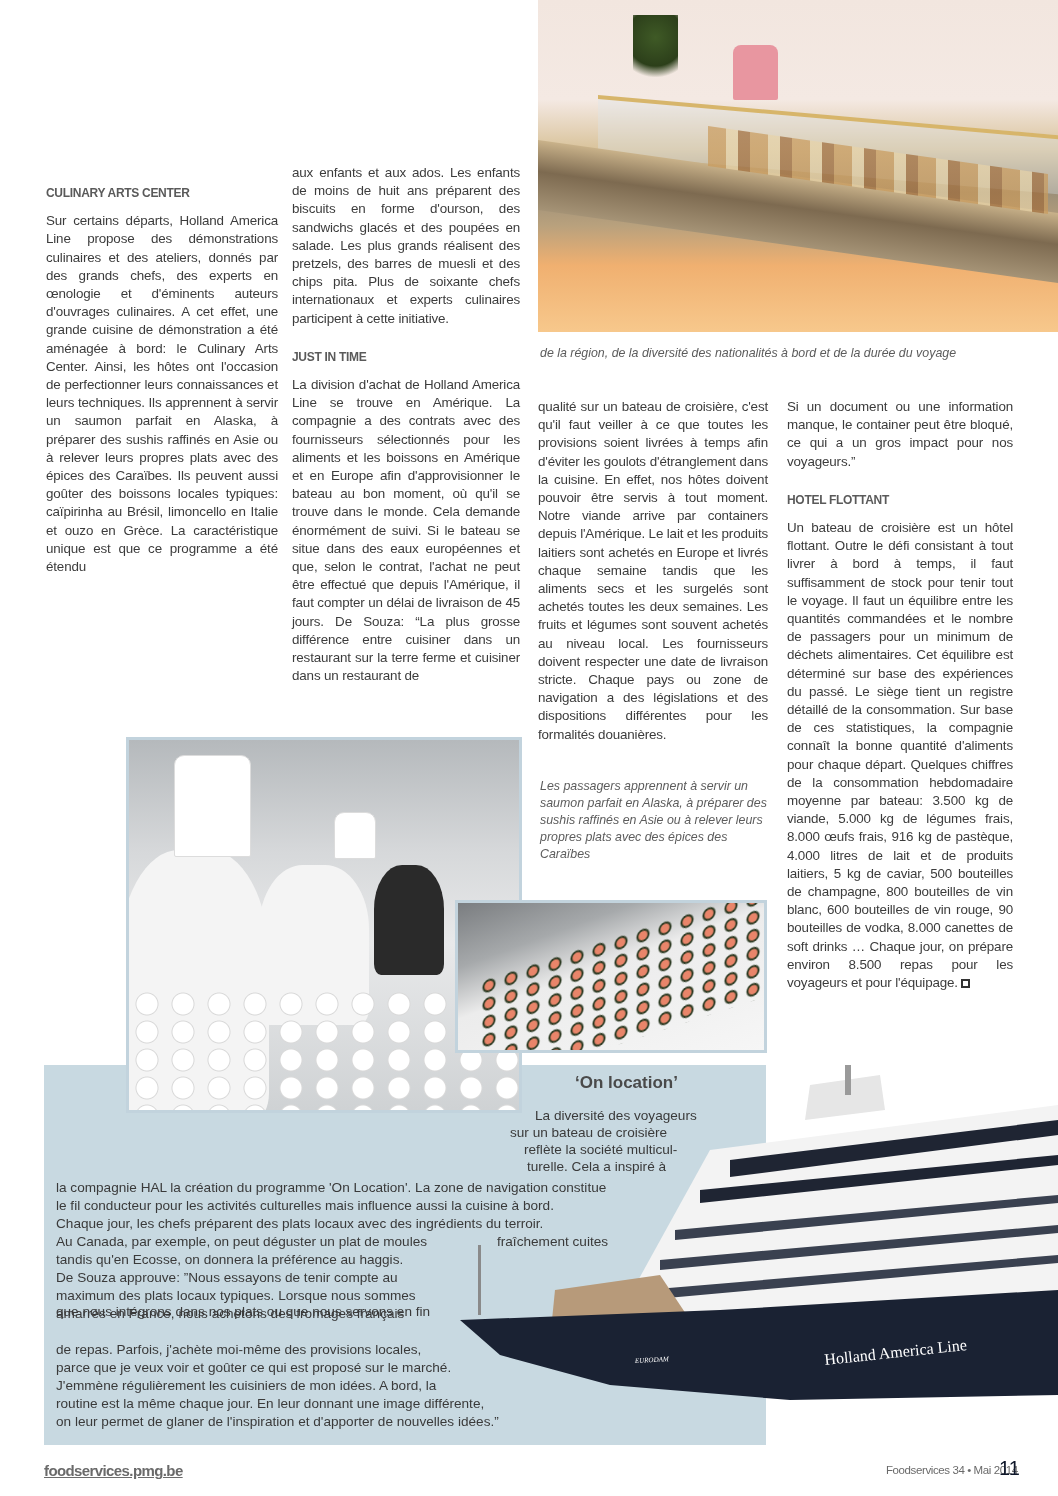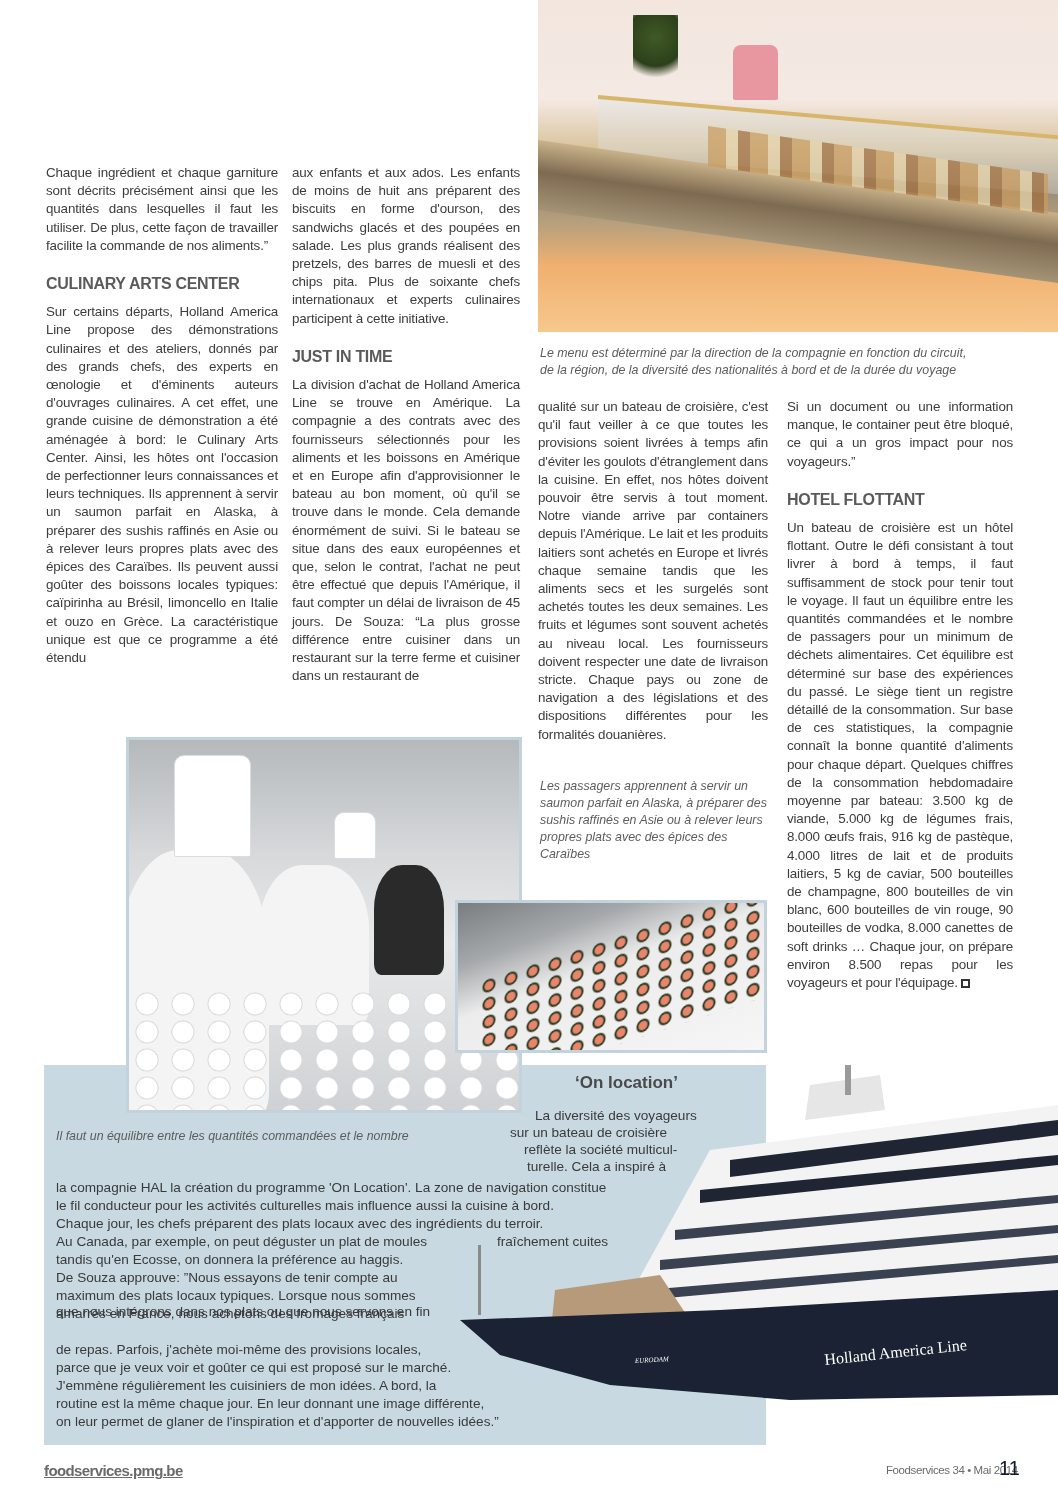--- a/index.html
+++ b/index.html
@@ -9,21 +9,21 @@
     font-family: "DejaVu Sans", sans-serif;
   }
   .col {
     position: absolute; font-size: 13.4px; line-height: 18.2px;
     text-align: justify; color: #3c3c3c; letter-spacing: -0.15px;
     font-family: "Liberation Sans", sans-serif;
   }
   .col p { margin: 0 0 0 0; }
   .col h2 {
     font-family: "Liberation Sans", sans-serif; font-weight: bold;
-    font-size: 16px; color: #5a5a5a; margin: 20px 0 10px 0; letter-spacing: -0.3px;
+    font-size: 12px; color: #5a5a5a; margin: 20px 0 10px 0; letter-spacing: -0.3px;
   }
   .caption {
     position: absolute; font-style: italic; color: #5c5c5c;
     font-size: 12.4px; line-height: 17px; font-family: "Liberation Sans", sans-serif;
   }
   .photo { position: absolute; overflow: hidden; }
   .photo-buffet {
     left: 538px; top: 0; width: 520px; height: 332px;
     background:
       linear-gradient(180deg, rgba(255,255,255,0) 0%, rgba(255,255,255,0) 100%),
@@ -105,40 +105,38 @@
   }
   .end-mark {
     display: inline-block; width: 9px; height: 9px; border: 2px solid #333;
     box-sizing: border-box; vertical-align: -1px; margin-left: 3px;
   }
 </style>
 </head>
 <body>
 
 <div class="col" style="left:46px; top:164px; width:232px;">
-  <p>Chaque ingrédient et chaque garniture sont décrits précisément ainsi que les quantités dans lesquelles il faut les utiliser. De plus, cette façon de travailler facilite la commande de nos aliments.”</p>
   <h2>CULINARY ARTS CENTER</h2>
   <p>Sur certains départs, Holland America Line propose des démonstrations culinaires et des ateliers, donnés par des grands chefs, des experts en œnologie et d'éminents auteurs d'ouvrages culinaires. A cet effet, une grande cuisine de démonstration a été aménagée à bord: le Culinary Arts Center. Ainsi, les hôtes ont l'occasion de perfectionner leurs connaissances et leurs techniques. Ils apprennent à servir un saumon parfait en Alaska, à préparer des sushis raffinés en Asie ou à relever leurs propres plats avec des épices des Caraïbes. Ils peuvent aussi goûter des boissons locales typiques: caïpirinha au Brésil, limoncello en Italie et ouzo en Grèce. La caractéristique unique est que ce programme a été étendu</p>
 </div>
 
 <div class="col" style="left:292px; top:164px; width:228px;">
   <p>aux enfants et aux ados. Les enfants de moins de huit ans préparent des biscuits en forme d'ourson, des sandwichs glacés et des poupées en salade. Les plus grands réalisent des pretzels, des barres de muesli et des chips pita. Plus de soixante chefs internationaux et experts culinaires participent à cette initiative.</p>
   <h2>JUST IN TIME</h2>
   <p>La division d'achat de Holland America Line se trouve en Amérique. La compagnie a des contrats avec des fournisseurs sélectionnés pour les aliments et les boissons en Amérique et en Europe afin d'approvisionner le bateau au bon moment, où qu'il se trouve dans le monde. Cela demande énormément de suivi. Si le bateau se situe dans des eaux européennes et que, selon le contrat, l'achat ne peut être effectué que depuis l'Amérique, il faut compter un délai de livraison de 45 jours. De Souza: “La plus grosse différence entre cuisiner dans un restaurant sur la terre ferme et cuisiner dans un restaurant de</p>
 </div>
 
 <div class="photo photo-buffet">
   <div class="buffet-plant"></div>
   <div class="buffet-cake"></div>
   <div class="buffet-glass"></div>
   <div class="buffet-counter"></div>
   <div class="buffet-food"></div>
 </div>
 <div class="caption" style="left:540px; top:345px; width:518px;">
-  <div>Le menu est déterminé par la direction de la compagnie en fonction du circuit,</div>
   <div>de la région, de la diversité des nationalités à bord et de la durée du voyage</div>
 </div>
 
 <div class="col" style="left:538px; top:398px; width:230px;">
   <p>qualité sur un bateau de croisière, c'est qu'il faut veiller à ce que toutes les provisions soient livrées à temps afin d'éviter les goulots d'étranglement dans la cuisine. En effet, nos hôtes doivent pouvoir être servis à tout moment. Notre viande arrive par containers depuis l'Amérique. Le lait et les produits laitiers sont achetés en Europe et livrés chaque semaine tandis que les aliments secs et les surgelés sont achetés toutes les deux semaines. Les fruits et légumes sont souvent achetés au niveau local. Les fournisseurs doivent respecter une date de livraison stricte. Chaque pays ou zone de navigation a des législations et des dispositions différentes pour les formalités douanières.</p>
 </div>
 <div class="caption" style="left:540px; top:778px; width:230px;">Les passagers apprennent à servir un saumon parfait en Alaska, à préparer des sushis raffinés en Asie ou à relever leurs propres plats avec des épices des Caraïbes</div>
 
 <div class="col" style="left:787px; top:398px; width:226px;">
   <p>Si un document ou une information manque, le container peut être bloqué, ce qui a un gros impact pour nos voyageurs.”</p>
@@ -150,21 +148,20 @@
 
 <div class="photo photo-chefs">
   <div class="chef" style="left:-10px; top:110px; width:150px; height:270px;"></div>
   <div class="chef-hat" style="left:45px; top:15px; width:75px; height:100px;"></div>
   <div class="chef" style="left:130px; top:125px; width:110px; height:160px;"></div>
   <div class="chef-hat" style="left:205px; top:72px; width:40px; height:45px;"></div>
   <div class="chef" style="left:245px; top:125px; width:70px; height:110px; background:#2a2a2a;"></div>
   <div class="dessert-rows"></div>
 </div>
 <div class="caption" style="left:56px; top:1128px; width:400px;">
-  <div>Il faut un équilibre entre les quantités commandées et le nombre</div>
 </div>
 
 <div class="photo photo-sushi">
   <div class="sushi-rows"></div>
 </div>
 
 <svg class="ship" viewBox="0 0 598 390" xmlns="http://www.w3.org/2000/svg">
   <g>
     <polygon points="250,85 598,40 598,250 200,300 170,230" fill="#f3f3f3"></polygon>
     <polygon points="270,95 598,55 598,70 270,112" fill="#1f2533"></polygon>

